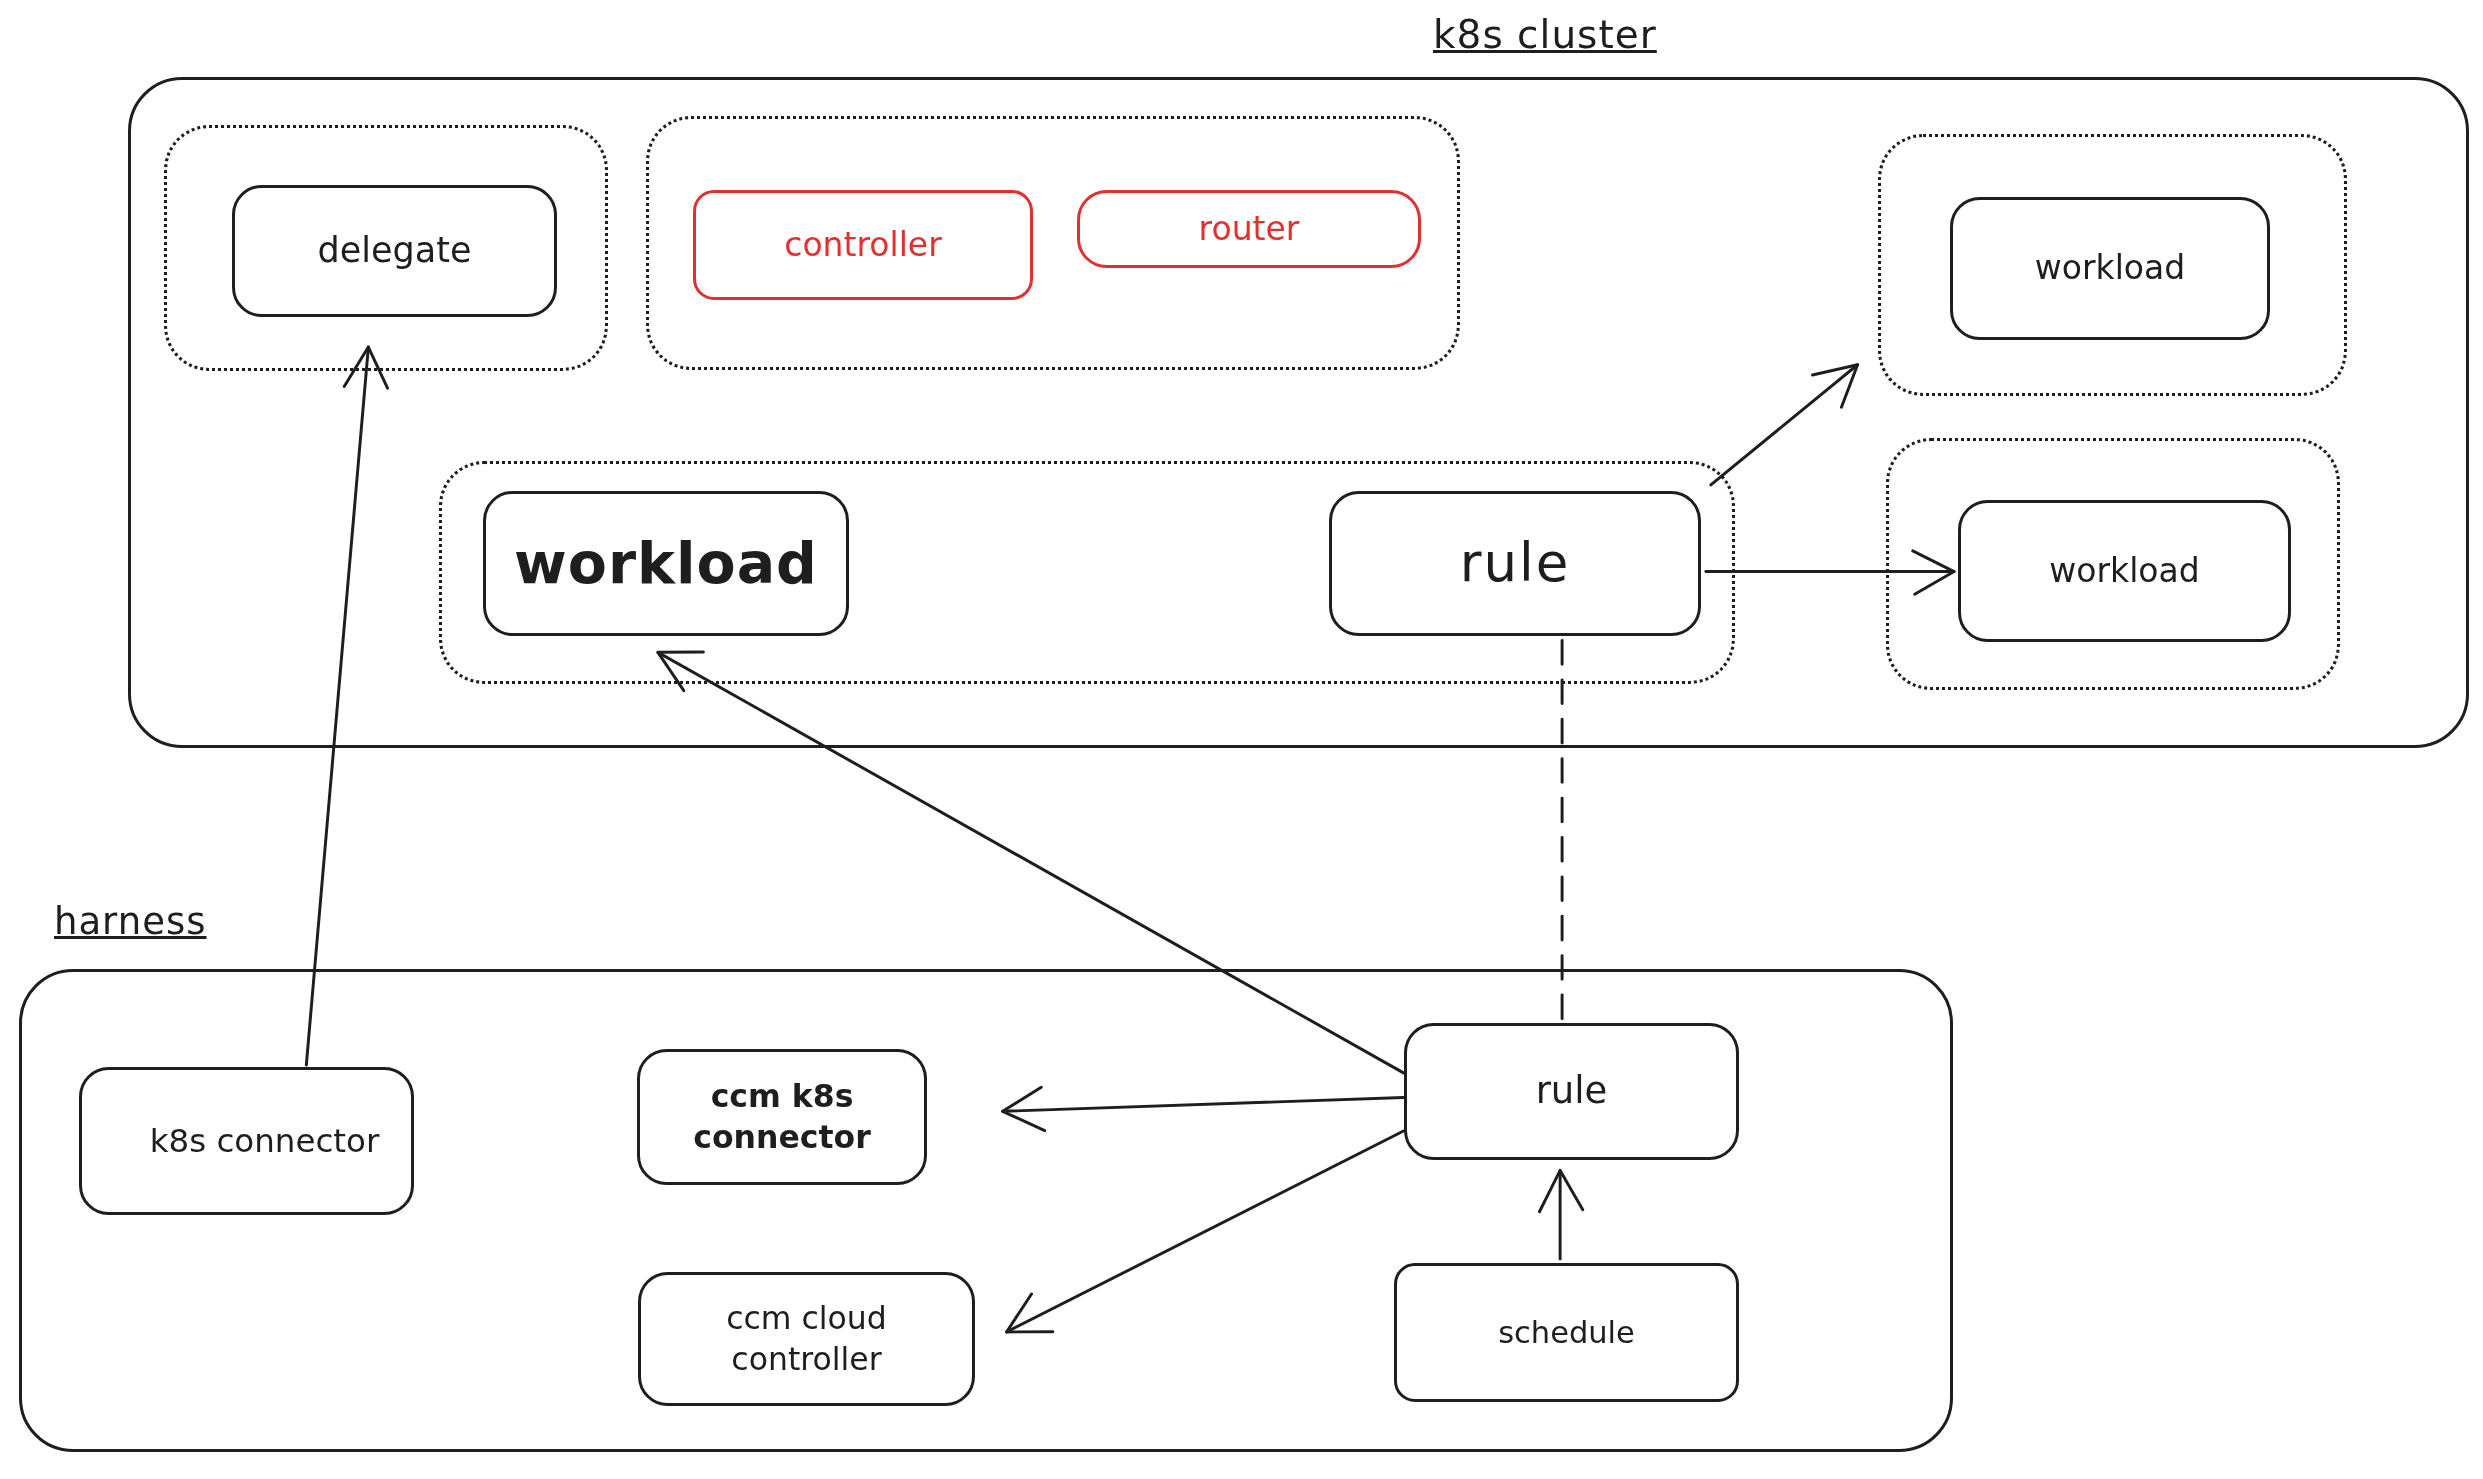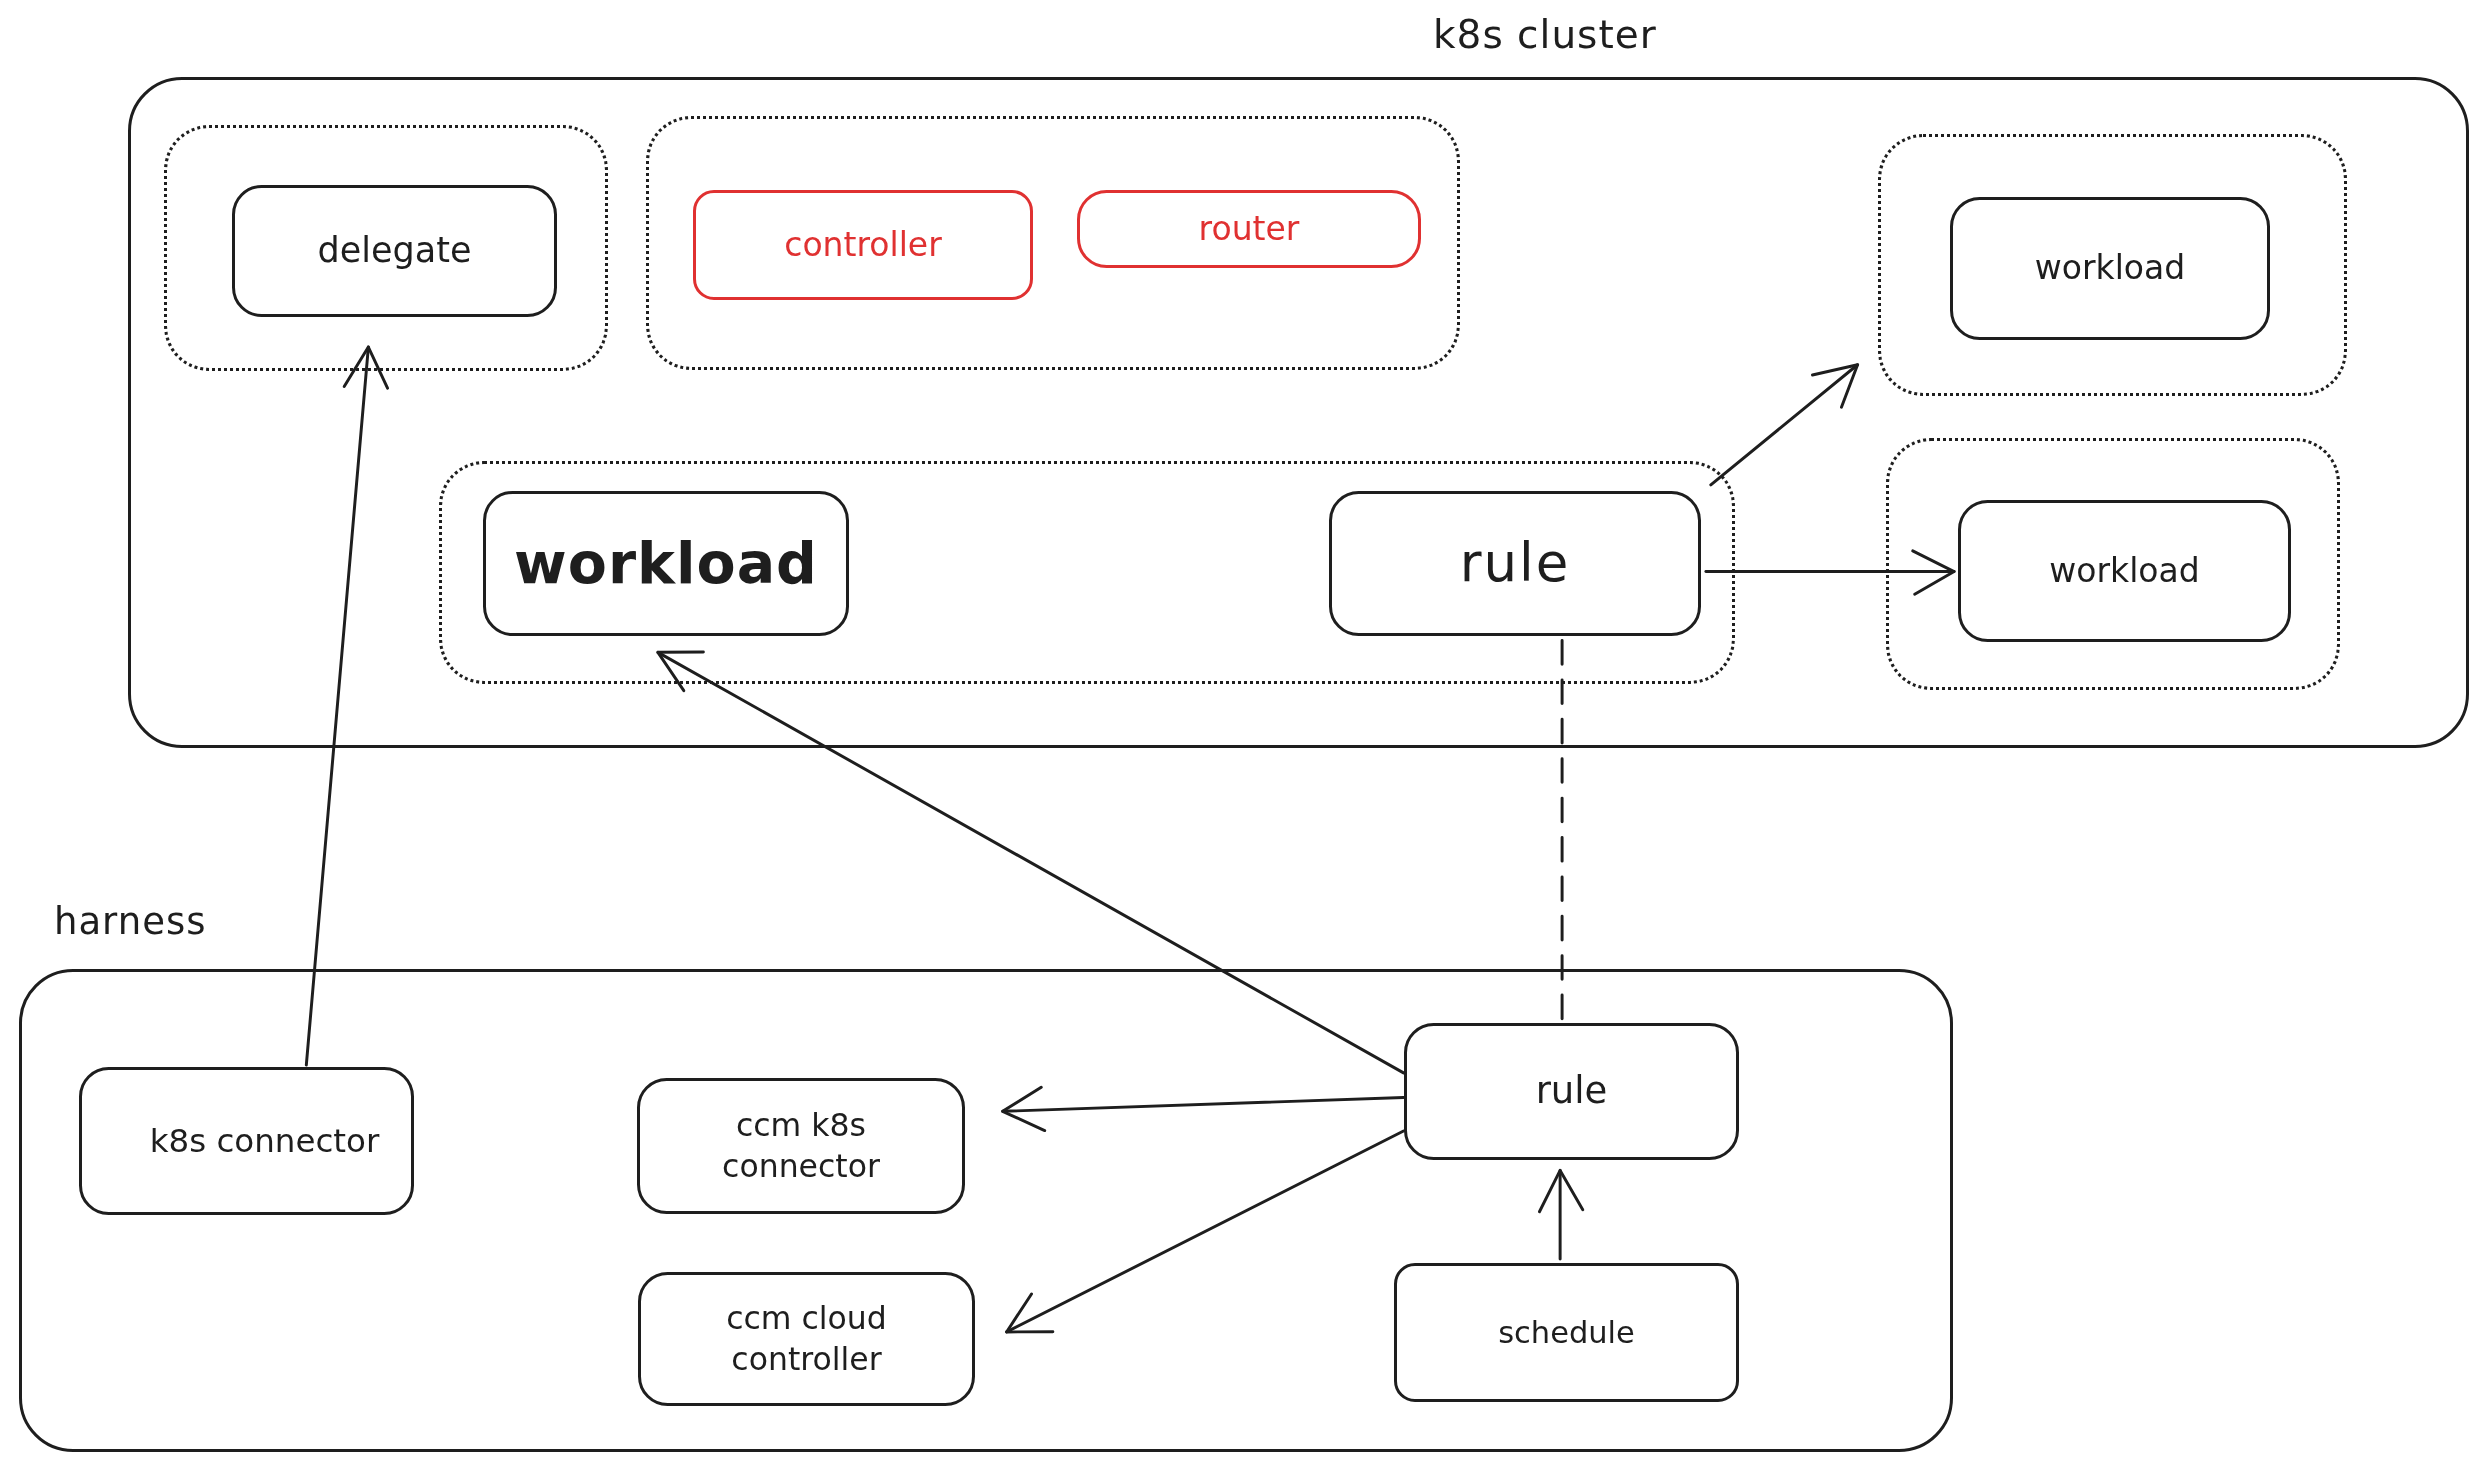--- a/index.html
+++ b/index.html
@@ -1,20 +1,20 @@
 <!DOCTYPE html>
 <html><head>
 <meta charset="utf-8">
 <style>
   html,body { margin:0; padding:0; background:#ffffff; }
   .canvas {
     position:relative; width:2483px; height:1480px; overflow:hidden;
     font-family:"DejaVu Sans", sans-serif; color:#1e1e1e; background:#ffffff;
   }
-  .group-label { position:absolute; font-size:39px; letter-spacing:1px; white-space:nowrap; }
+  .group-label { position:absolute; font-size:39px; letter-spacing:1px; white-space:nowrap;text-decoration:underline; }
   .container {
     position:absolute; border:3px solid #1e1e1e; border-radius:54px; background:transparent;
   }
   .dotted-group {
     position:absolute; border:3.9px dotted #1e1e1e; border-radius:45px; background:transparent;
   }
   .node {
     position:absolute; border:3.4px solid #1e1e1e; border-radius:29.6px; background:#ffffff;
     display:flex; align-items:center; justify-content:center; text-align:center;
     white-space:pre-line; line-height:1.3; box-sizing:border-box;
@@ -52,21 +52,21 @@
   <div class="node big-workload" style="left:483px; top:491px; width:366px; height:145px;">workload</div>
   <div class="node big-rule" style="left:1329px; top:491px; width:372px; height:145px;">rule</div>
 
   <div class="dotted-group" style="left:1886px; top:438px; width:448px; height:246px;"></div>
   <div class="node fs34" style="left:1958px; top:500px; width:333px; height:142px;">workload</div>
 
   <div class="group-label fs38" style="left:54px; top:900px;">harness</div>
   <div class="container" style="left:18.7px; top:969px; width:1928px; height:477px;"></div>
 
   <div class="node fs33" style="left:79px; top:1067px; width:335px; height:148px;">k8s connector</div>
-  <div class="node fs32" style="left:637px; top:1078px; width:328px; height:136px;">ccm k8s
+  <div class="node fs32" style="left:637px; top:1049px; width:290px; height:136px;font-weight:bold;">ccm k8s
 connector</div>
   <div class="node fs32" style="left:638px; top:1272px; width:337px; height:134px;">ccm cloud
 controller</div>
   <div class="node fs38" style="left:1404px; top:1023px; width:335px; height:137px;">rule</div>
   <div class="node fs31" style="left:1394px; top:1263px; width:345px; height:139px;border-radius:21px;">schedule</div>
 
   <svg id="wires" width="2483" height="1480" viewBox="0 0 2521 1502">
     <defs>
       <marker id="ah" markerUnits="userSpaceOnUse" markerWidth="100" markerHeight="100" refX="0" refY="0" orient="auto" style="overflow:visible">
         <path d="M -42 -21 L 0 0 L -40 23" fill="none" stroke="#1e1e1e" stroke-width="3" stroke-linecap="round" stroke-linejoin="round"></path>

